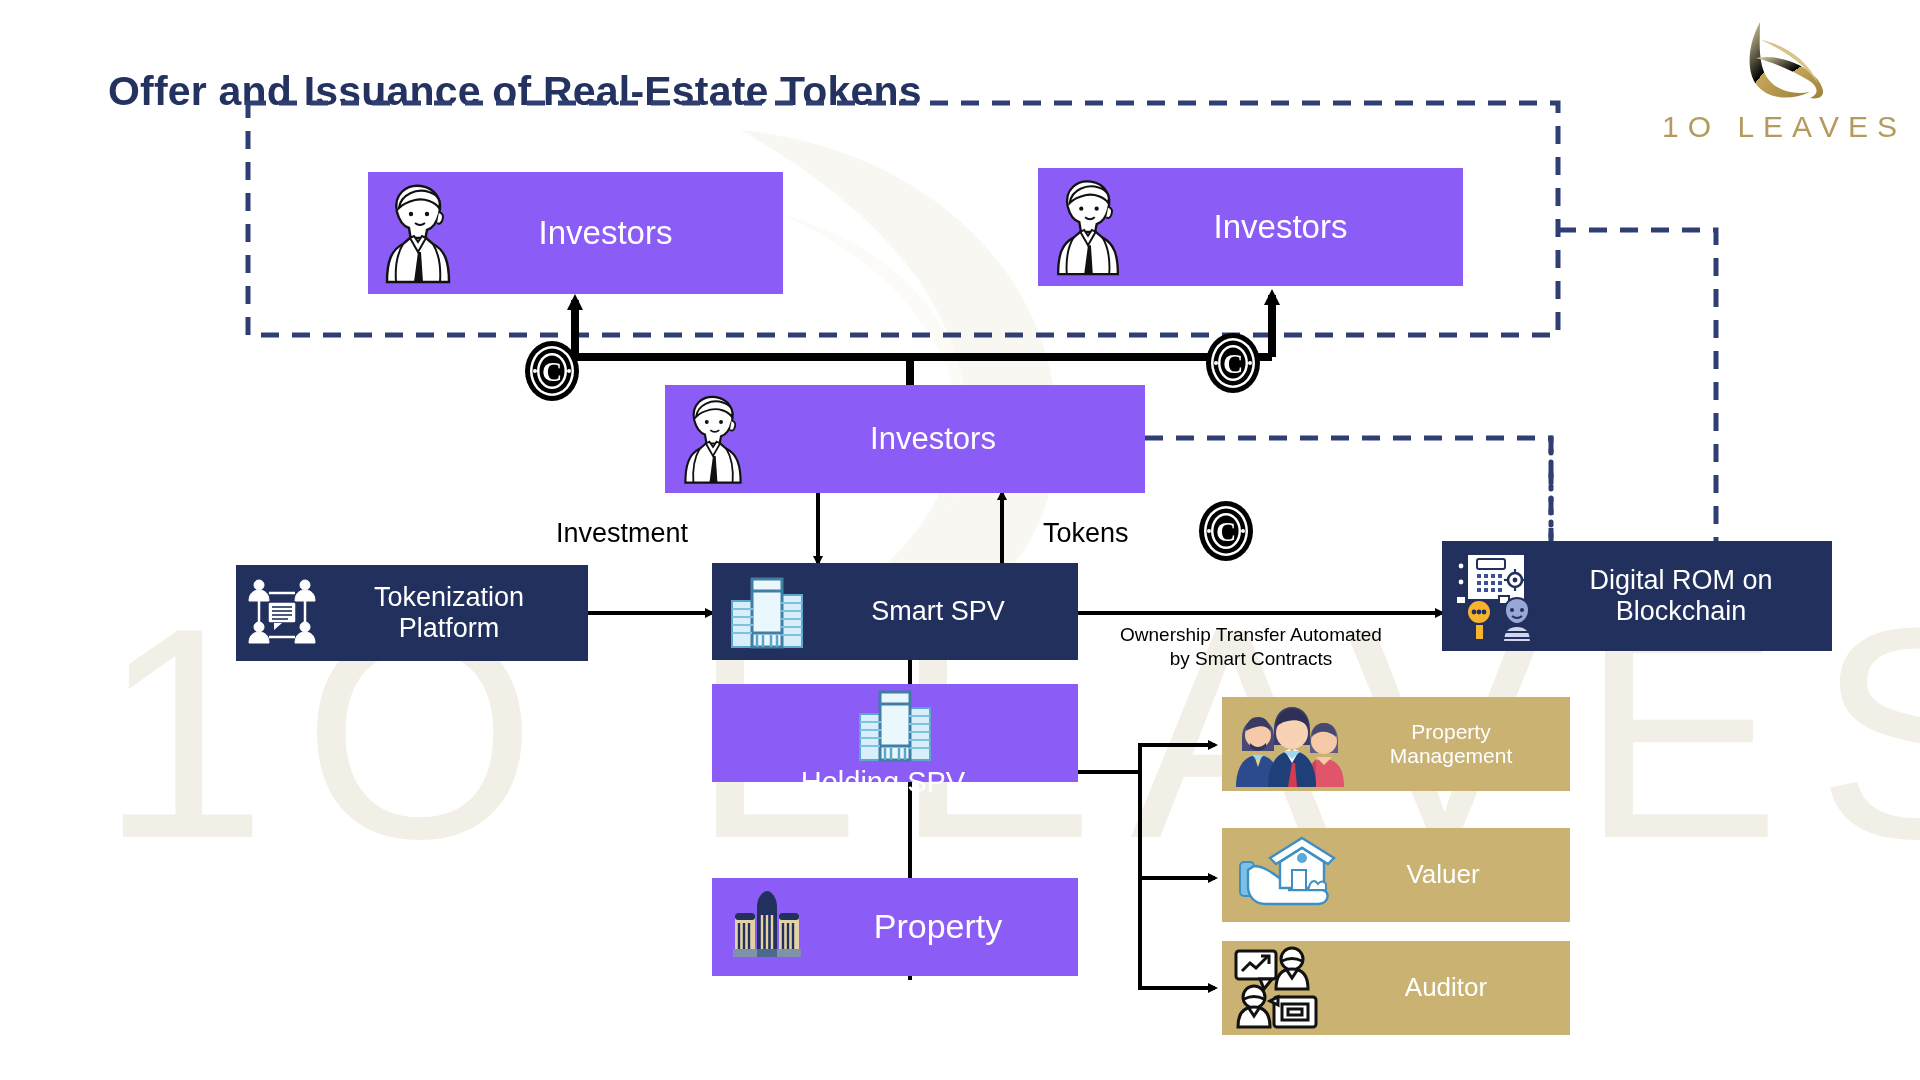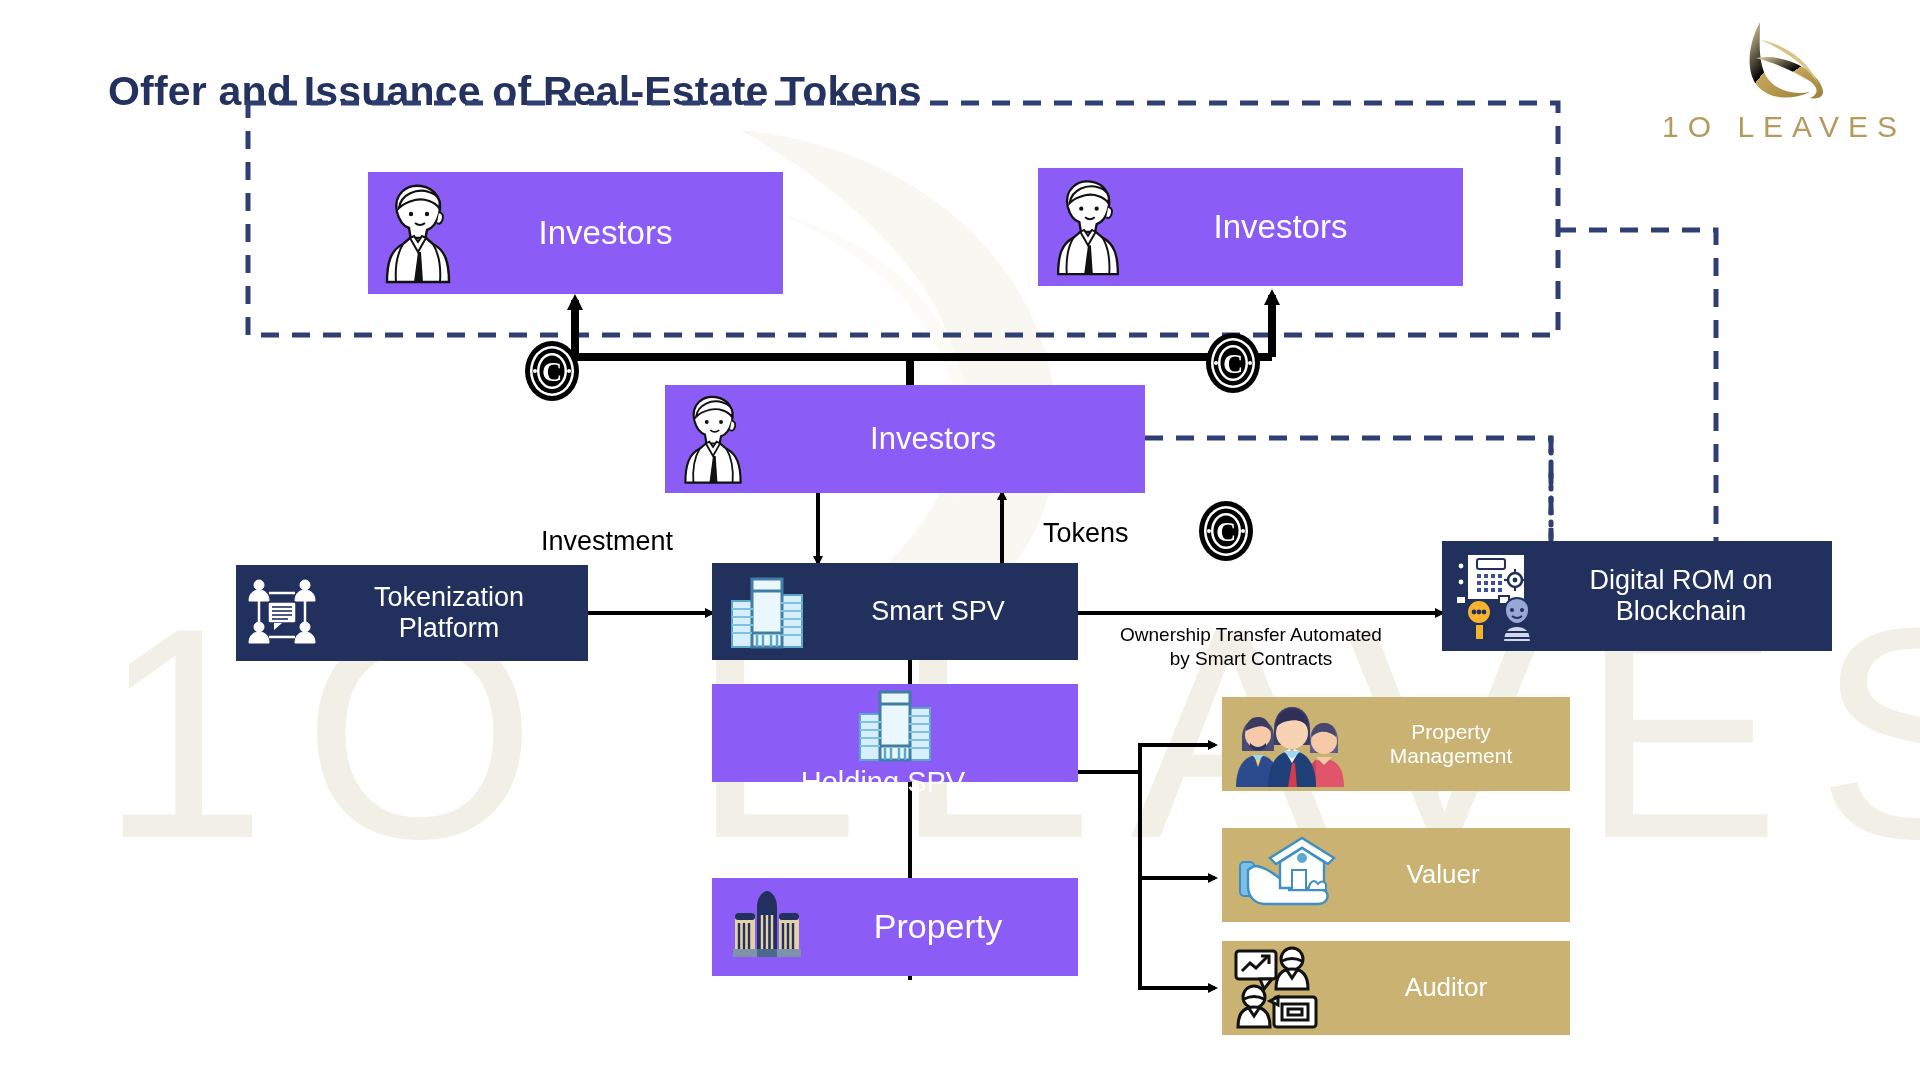--- a/index.html
+++ b/index.html
@@ -500,18 +500,18 @@
         </g>
         <g fill="none" stroke="#111" stroke-width="3">
           <rect x="52" y="59" width="26" height="16"></rect>
           <rect x="58" y="64" width="14" height="6"></rect>
         </g>
       </svg>
     </div>
     <div class="nlabel" style="font-size:26px;padding-right:40px;">Auditor</div>
   </div>
 
-  <div class="elabel" style="left:541px;top:518px;margin-top:8px;">Investment</div>
+  <div class="elabel" style="left:556px;top:518px;">Investment</div>
   <div class="elabel" style="left:1043px;top:518px;">Tokens</div>
   <div class="elabel small" style="left:1096px;top:623px;width:310px;">Ownership Transfer Automated
 by Smart Contracts</div>
 
 </div>
 
 </body></html>

